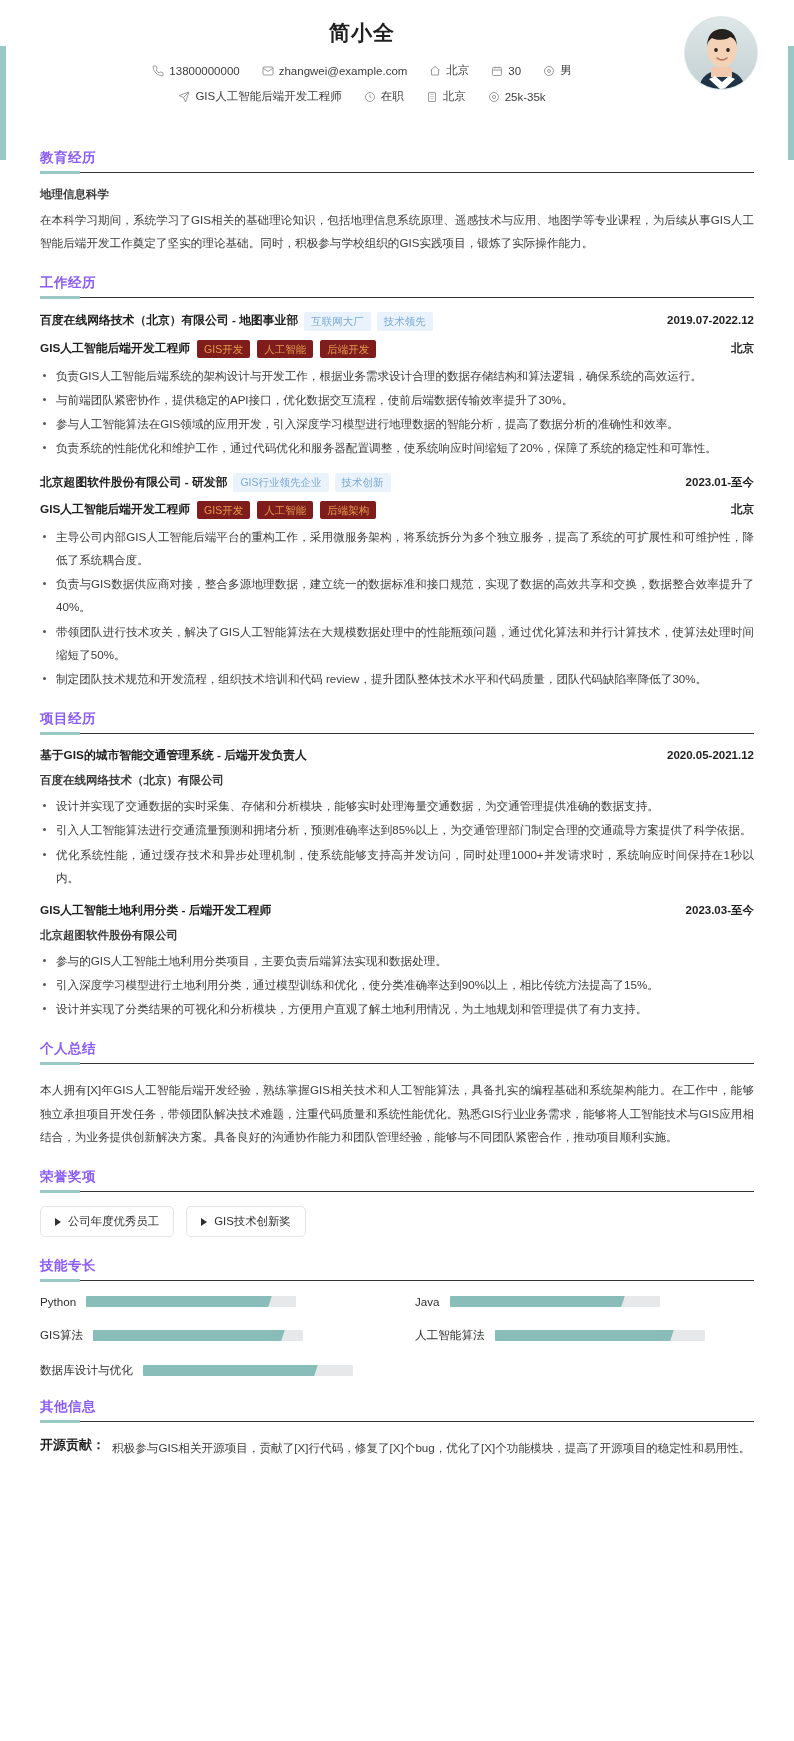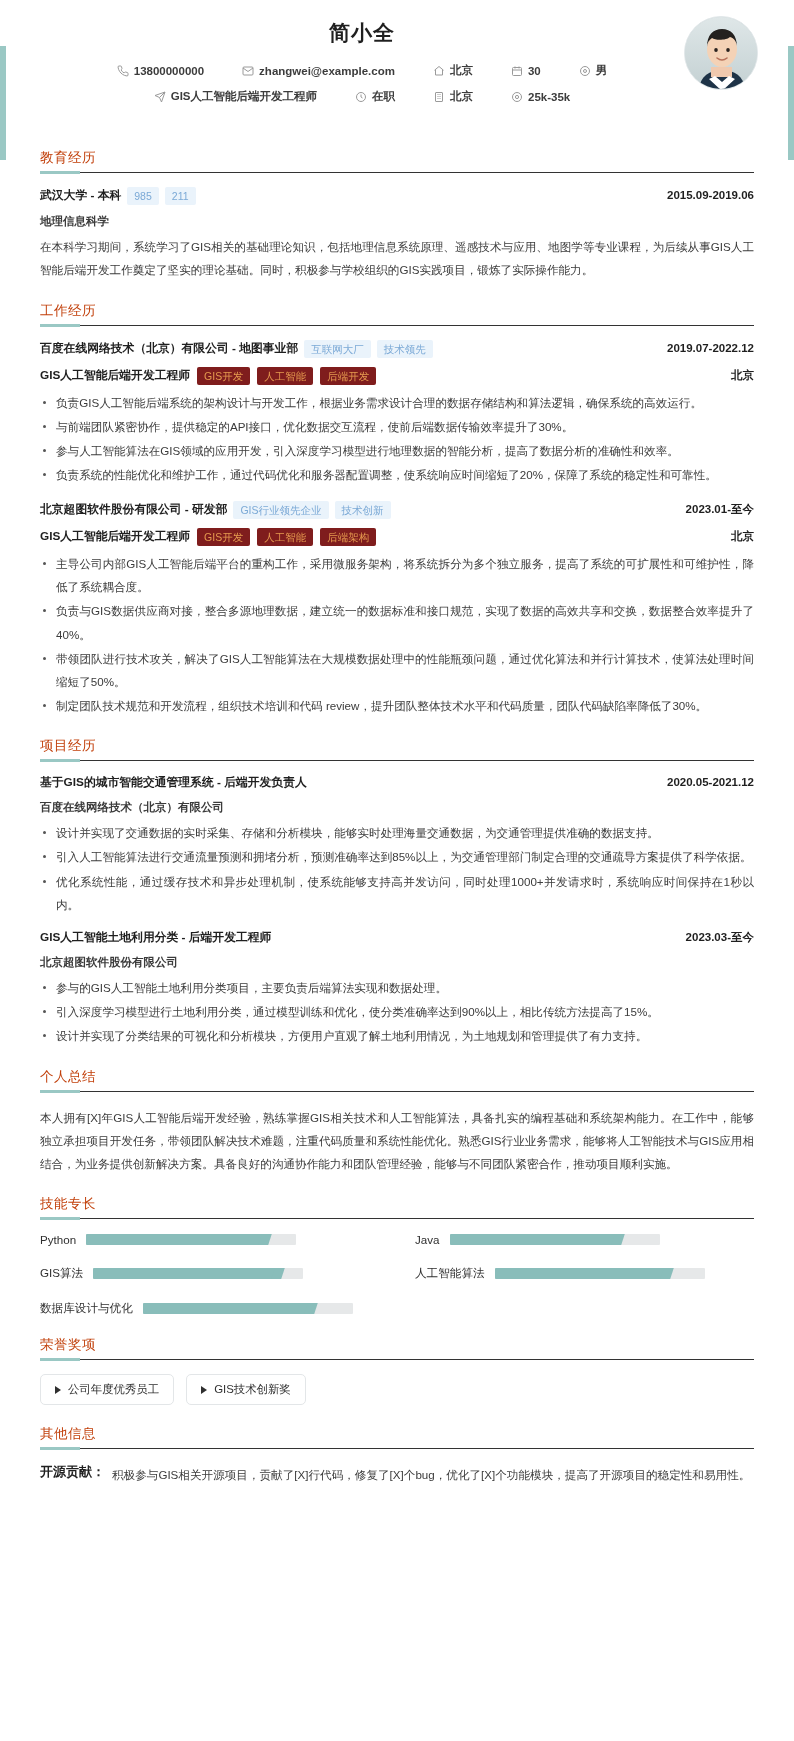--- a/index.html
+++ b/index.html
@@ -21,38 +21,38 @@
   .edge-bar.right { right: 0; }
 
   
   .header { position: relative; padding: 14px 40px 14px 40px; }
   .name {
     text-align: center; font-size: 21px; font-weight: bold; color: #1f1f1f;
     letter-spacing: 1px; padding-right: 70px; margin-top: 5px; margin-bottom: 16px;
   }
   .meta-row {
     display: flex; justify-content: center; align-items: center;
-    flex-wrap: wrap; gap: 16px; padding-right: 70px; margin-bottom: 11px; font-weight: bold;
+    flex-wrap: wrap; gap: 0px; padding-right: 70px; margin-bottom: 11px;
   }
   .meta-item { display: inline-flex; align-items: center; font-size: 11.5px; color: #3c3c3c; margin: 0 11px; }
   .meta-item .ic { display: inline-block; width: 12px; height: 12px; margin-right: 5px; color: #9a9a9a; flex: none; }
   .meta-item .ic svg { display: block; width: 12px; height: 12px; }
 
   .avatar {
     position: absolute; right: 36px; top: 16px;
     width: 74px; height: 74px; border-radius: 50%;
     overflow: hidden; background: #cfd9db;
     border: 1px solid #e2e8ea;
   }
   .avatar svg { display: block; width: 74px; height: 74px; }
 
   
   .section { padding: 0 40px; }
   .sec-head { position: relative; margin-top: 20px; margin-bottom: 14px; }
-  .sec-title { font-size: 13.5px; font-weight: normal; color: #c2410c; padding-bottom: 5px; letter-spacing: .5px; }
+  .sec-title { font-size: 13.5px; font-weight: bold; color: #8b5cf6; padding-bottom: 5px; letter-spacing: .5px; }
   .sec-rule { height: 1px; background: #333333; width: 100%; }
   .sec-rule-accent { position: absolute; left: 0; bottom: -1px; width: 40px; height: 3px; background: #9ac8c4; }
 
   .entry { margin-bottom: 14px; }
   .entry-top { display: flex; align-items: baseline; justify-content: space-between; gap: 10px; }
   .entry-left { display: flex; align-items: center; flex-wrap: wrap; gap: 6px; min-width: 0; }
   .entry-title { font-size: 11.8px; font-weight: bold; color: #1f1f1f; }
   .entry-date { font-size: 11.5px; font-weight: bold; color: #1f1f1f; white-space: nowrap; }
   .entry-right-loc { font-size: 11.5px; font-weight: bold; color: #1f1f1f; white-space: nowrap; }
   .entry-sub { font-size: 11.5px; color: #3b3b3b; margin-top: 9px; font-weight: bold; }
@@ -222,28 +222,20 @@
   </div>
 
   <div class="section">
     <div class="sec-head">
       <div class="sec-title">教育经历</div>
       <div class="sec-rule"></div>
       <div class="sec-rule-accent"></div>
     </div>
 
     <div class="entry">
-      <div class="entry-top">
-        <div class="entry-left">
-          <span class="entry-title">武汉大学 - 本科</span>
-          <span class="tag blue">985</span>
-          <span class="tag blue">211</span>
-        </div>
-        <span class="entry-date">2015.09-2019.06</span>
-      </div>
       <div class="entry-sub">地理信息科学</div>
       <div class="para">在本科学习期间，系统学习了GIS相关的基础理论知识，包括地理信息系统原理、遥感技术与应用、地图学等专业课程，为后续从事GIS人工智能后端开发工作奠定了坚实的理论基础。同时，积极参与学校组织的GIS实践项目，锻炼了实际操作能力。</div>
     </div>
   </div>
 
   <div class="section">
     <div class="sec-head">
       <div class="sec-title">工作经历</div>
       <div class="sec-rule"></div>
       <div class="sec-rule-accent"></div>
@@ -340,20 +332,38 @@
     <div class="sec-head">
       <div class="sec-title">个人总结</div>
       <div class="sec-rule"></div>
       <div class="sec-rule-accent"></div>
     </div>
     <div class="para">本人拥有[X]年GIS人工智能后端开发经验，熟练掌握GIS相关技术和人工智能算法，具备扎实的编程基础和系统架构能力。在工作中，能够独立承担项目开发任务，带领团队解决技术难题，注重代码质量和系统性能优化。熟悉GIS行业业务需求，能够将人工智能技术与GIS应用相结合，为业务提供创新解决方案。具备良好的沟通协作能力和团队管理经验，能够与不同团队紧密合作，推动项目顺利实施。</div>
   </div>
 
   <div class="section">
     <div class="sec-head">
+      <div class="sec-title">荣誉奖项</div>
+      <div class="sec-rule"></div>
+      <div class="sec-rule-accent"></div>
+    </div>
+    <div class="awards">
+      <span class="award">
+        <span class="tri"></span>
+        <span>公司年度优秀员工</span>
+      </span>
+      <span class="award">
+        <span class="tri"></span>
+        <span>GIS技术创新奖</span>
+      </span>
+    </div>
+  </div>
+
+  <div class="section">
+    <div class="sec-head">
       <div class="sec-title">技能专长</div>
       <div class="sec-rule"></div>
       <div class="sec-rule-accent"></div>
     </div>
 
     <div class="skills-grid">
       <div class="skill">
         <span class="skill-name">Python</span>
         <span class="skill-track">
           <span class="skill-fill" style="width: 85%;"></span>
@@ -381,38 +391,20 @@
         <span class="skill-name">数据库设计与优化</span>
         <span class="skill-track">
           <span class="skill-fill" style="width: 80%;"></span>
         </span>
       </div>
     </div>
   </div>
 
   <div class="section">
     <div class="sec-head">
-      <div class="sec-title">荣誉奖项</div>
-      <div class="sec-rule"></div>
-      <div class="sec-rule-accent"></div>
-    </div>
-    <div class="awards">
-      <span class="award">
-        <span class="tri"></span>
-        <span>公司年度优秀员工</span>
-      </span>
-      <span class="award">
-        <span class="tri"></span>
-        <span>GIS技术创新奖</span>
-      </span>
-    </div>
-  </div>
-
-  <div class="section">
-    <div class="sec-head">
       <div class="sec-title">其他信息</div>
       <div class="sec-rule"></div>
       <div class="sec-rule-accent"></div>
     </div>
     <div class="other-row">
       <span class="other-label">开源贡献：</span>
       <span class="other-text">积极参与GIS相关开源项目，贡献了[X]行代码，修复了[X]个bug，优化了[X]个功能模块，提高了开源项目的稳定性和易用性。</span>
     </div>
   </div>
 

